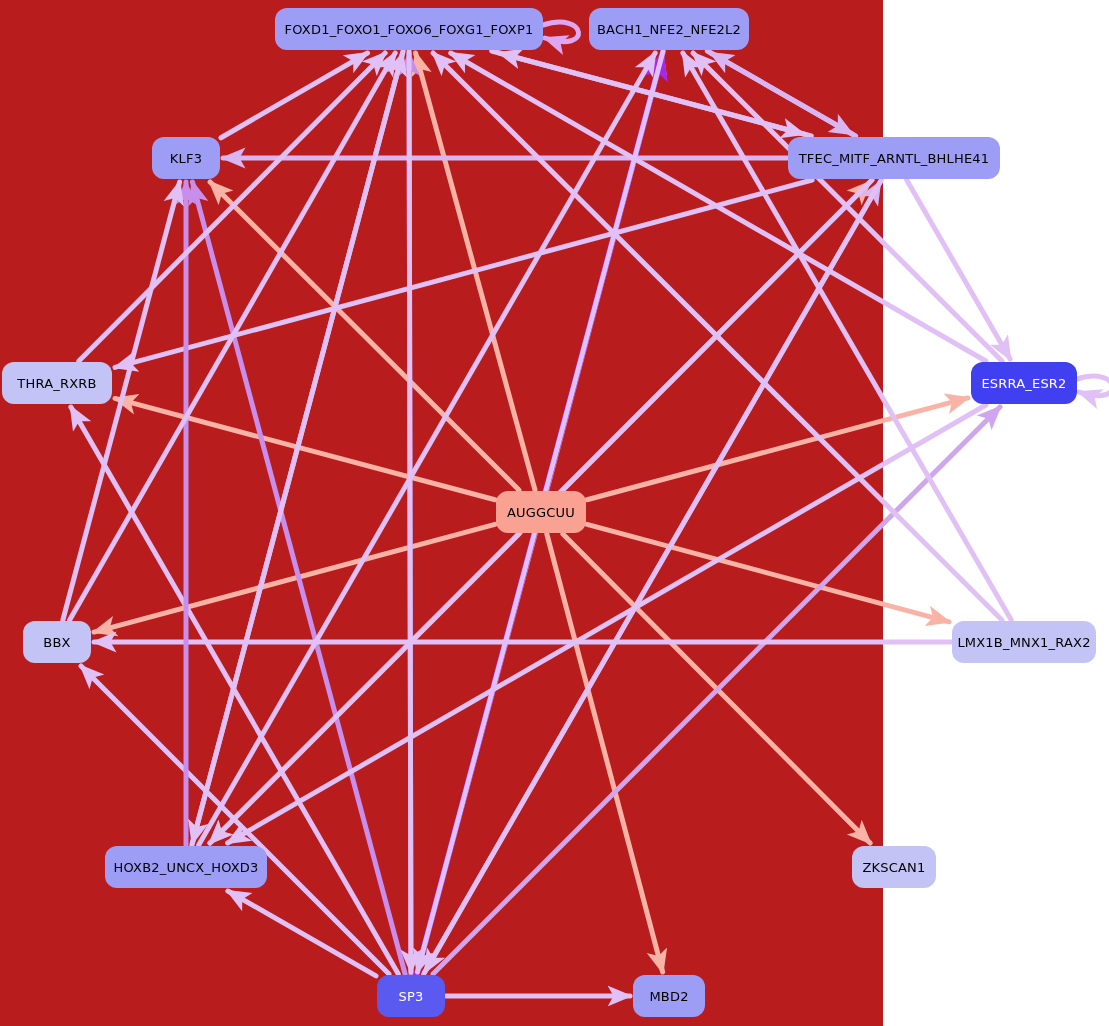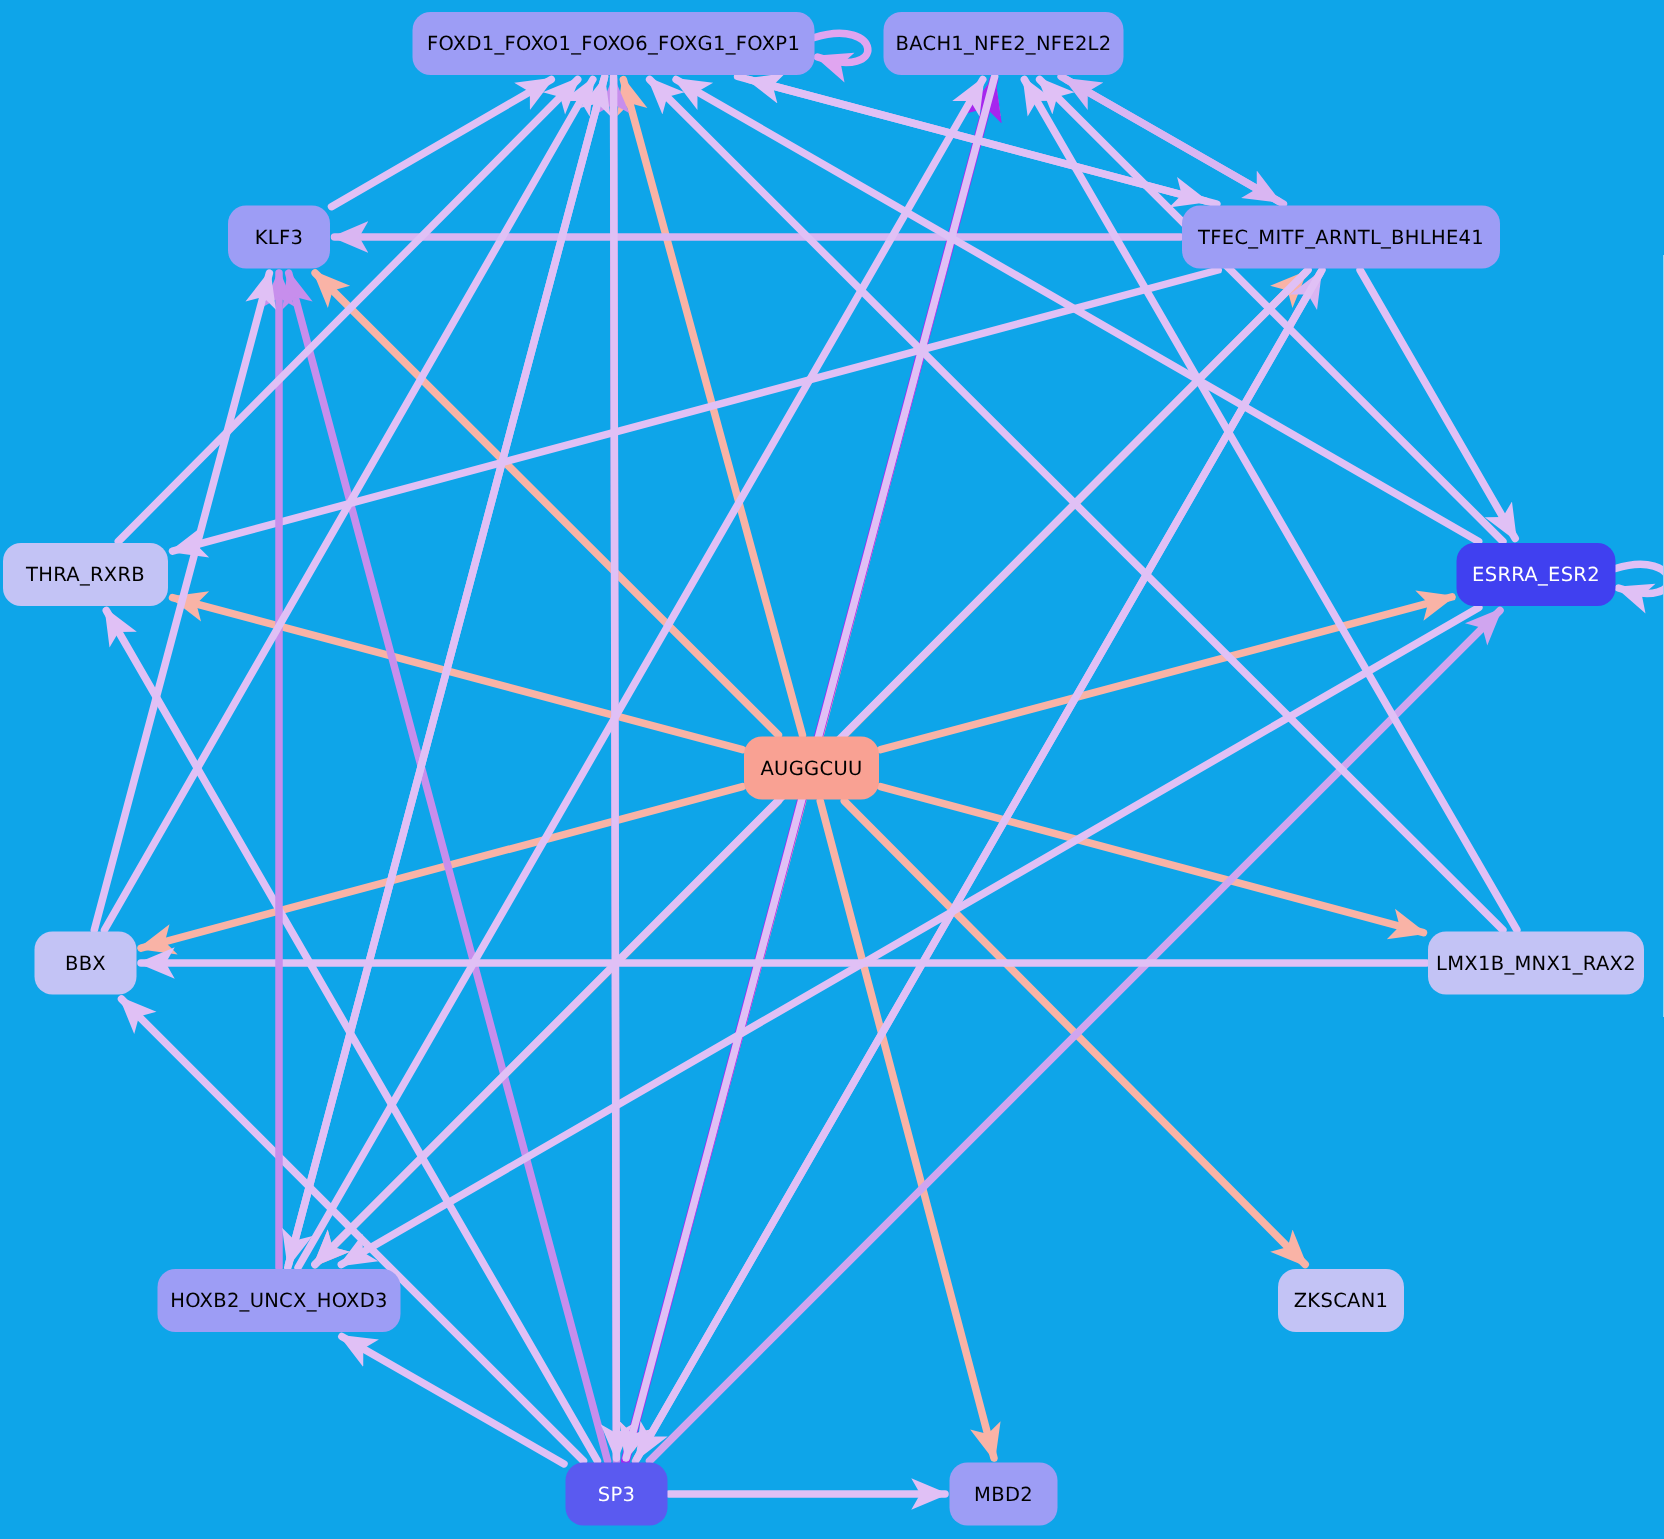--- a/index.html
+++ b/index.html
@@ -8,23 +8,23 @@
     background: #ffffff;
   }
   body {
     width: 1109px;
     height: 1026px;
     overflow: hidden;
     font-family: "DejaVu Sans", "Liberation Sans", sans-serif;
   }
   #graph-root {
     position: relative;
-    width: 1109px;
+    width: 883px;
     height: 1026px;
-    background: #0ea5e9;
+    background: #b91c1c;
   }
   svg#network-svg {
     position: absolute;
     top: 0;
     left: 0;
     width: 1109px;
     height: 1026px;
     display: block;
   }
   .node-label {

